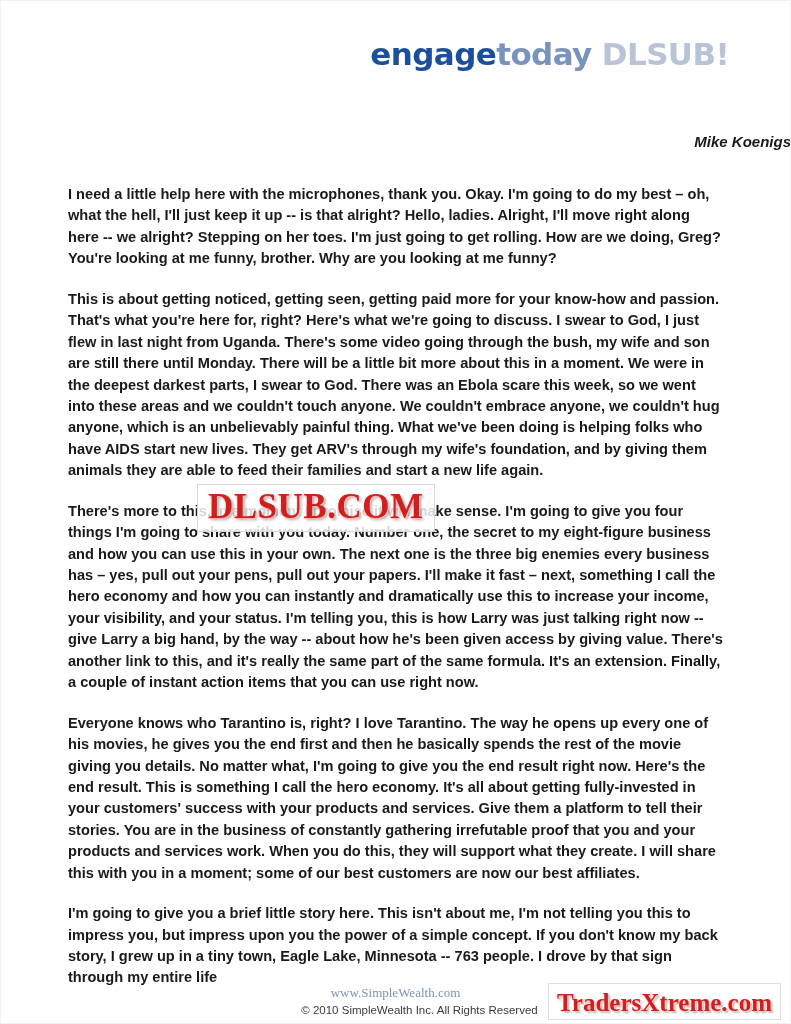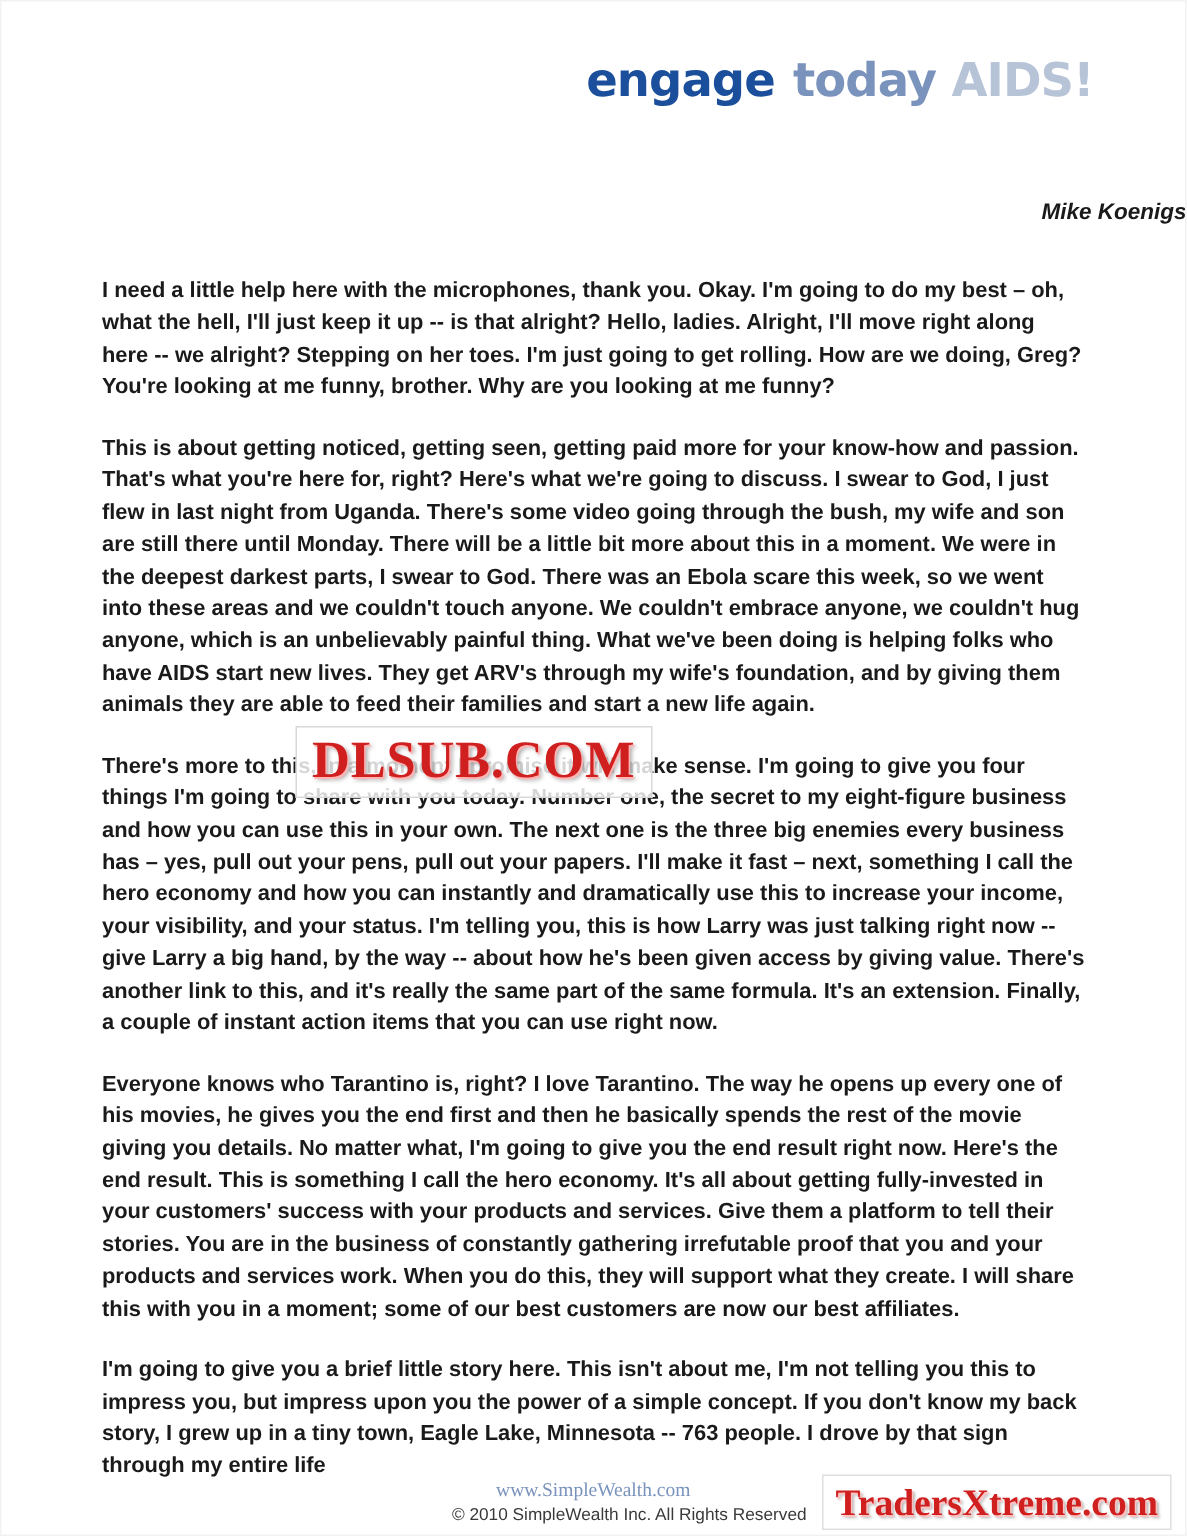--- a/index.html
+++ b/index.html
@@ -32,21 +32,21 @@
     position: absolute;
     right: 62px;
     top: 36px;
     font-size: 31px;
     font-weight: bold;
     letter-spacing: -0.6px;
     font-family: "DejaVu Sans", sans-serif;
     white-space: nowrap;
   }
   .brand-engage { color: #1b4f9c; }
-  .brand-today  { color: #7a93bd; margin-left: 12px; }
+  .brand-today  { color: #7a93bd; }
   .brand-live   { color: #b7c4d8; }
 
   
   .wm-tc4s {
     position: absolute;
     right: 8px;
     top: 2px;
     font-family: "Liberation Serif", serif;
     font-weight: bold;
     font-size: 36px;
@@ -154,21 +154,21 @@
     box-shadow: inset 0 0 0 1px #f2f2f2;
   }
 </style>
 </head>
 <body>
 
 <div class="page">
 
   <div class="header">
     <div class="brand-logo">
-      <span class="brand-engage">engage</span><span class="brand-today">today</span><span class="brand-live"> AIDS!</span>
+      <span class="brand-engage">engage</span><span class="brand-today">today</span><span class="brand-live"> DLSUB!</span>
     </div>
   </div>
 
   <div class="title-block">
     <div class="speaker-name">Mike Koenigs</div>
   </div>
 
   <div class="body-copy">
     <p class="para">I need a little help here with the microphones, thank you. Okay. I'm going to do my best – oh, what the hell, I'll just keep it up -- is that alright? Hello, ladies. Alright, I'll move right along here -- we alright?  Stepping on her toes. I'm just going to get rolling.  How are we doing, Greg? You're looking at me funny, brother. Why are you looking at me funny?</p>
     <p class="para">This is about getting noticed, getting seen, getting paid more for your know-how and passion. That's what you're here for, right? Here's what we're going to discuss. I swear to God, I just flew in last night from Uganda. There's some video going through the bush, my wife and son are still there until Monday. There will be a little bit more about this in a moment. We were in the deepest darkest parts, I swear to God. There was an Ebola scare this week, so we went into these areas and we couldn't touch anyone. We couldn't embrace anyone, we couldn't hug anyone, which is an unbelievably painful thing. What we've been doing is helping folks who have AIDS start new lives. They get ARV's through my wife's foundation, and by giving them animals they are able to feed their families and start a new life again.</p>

